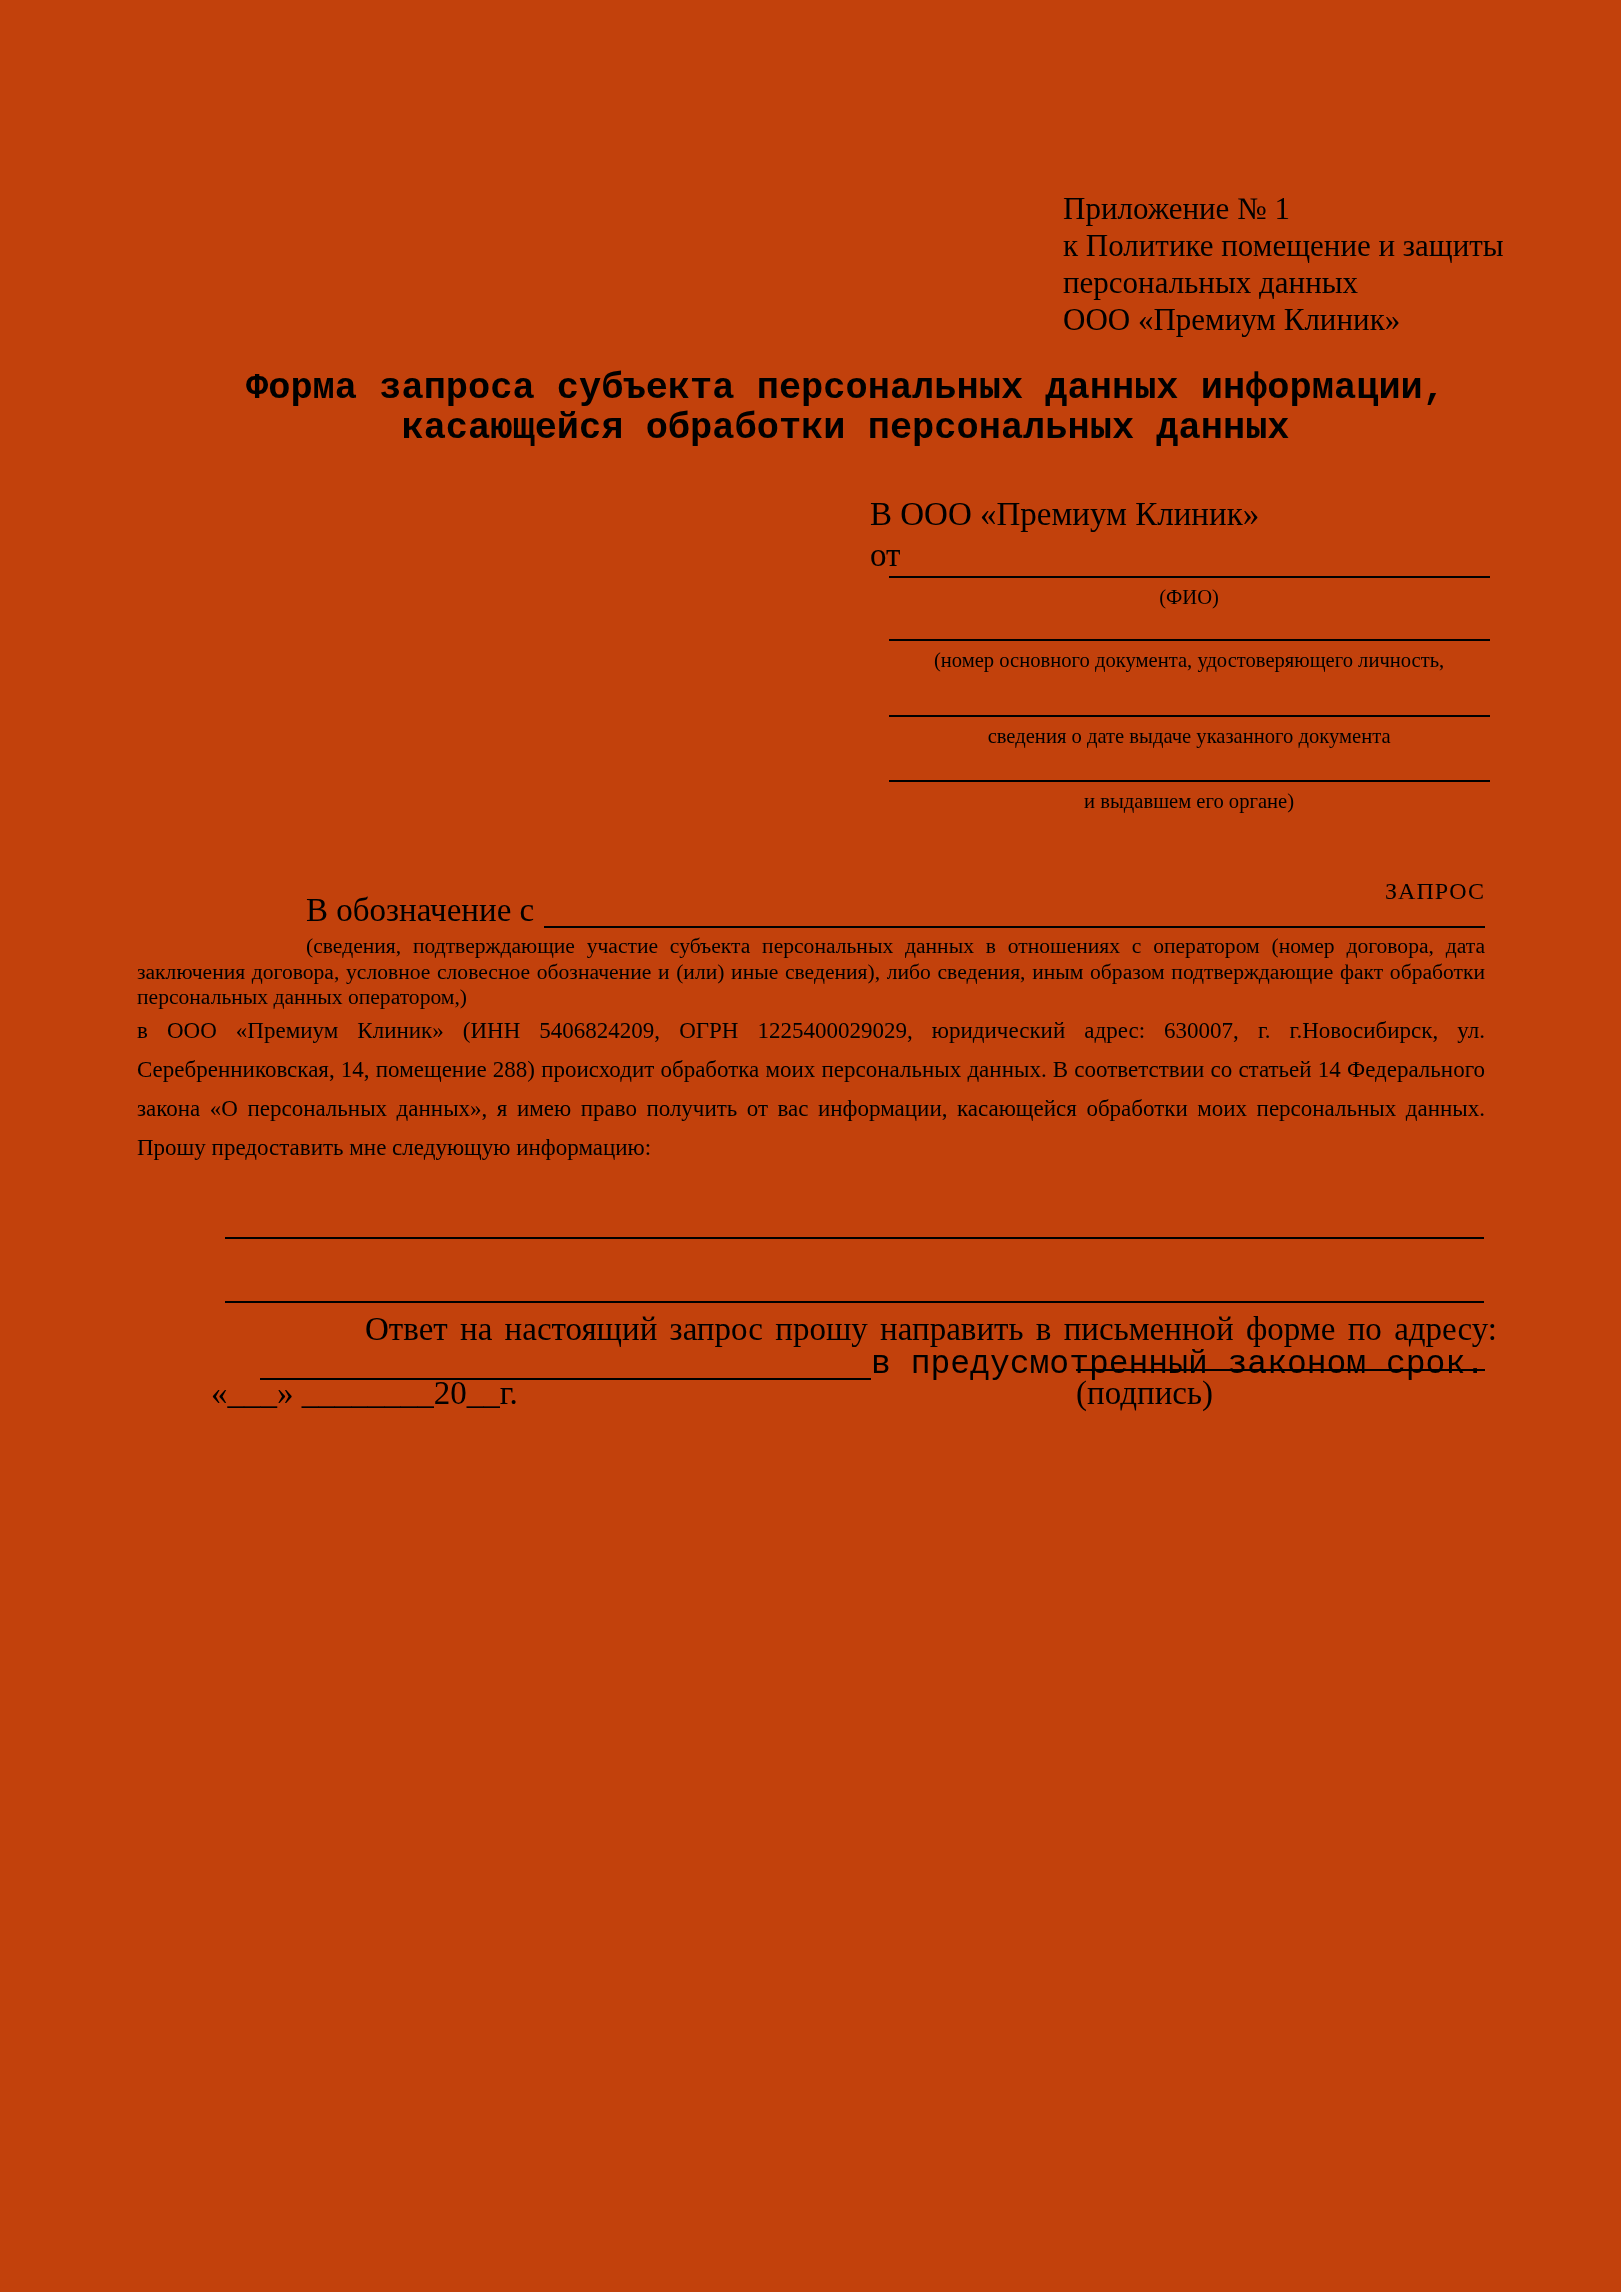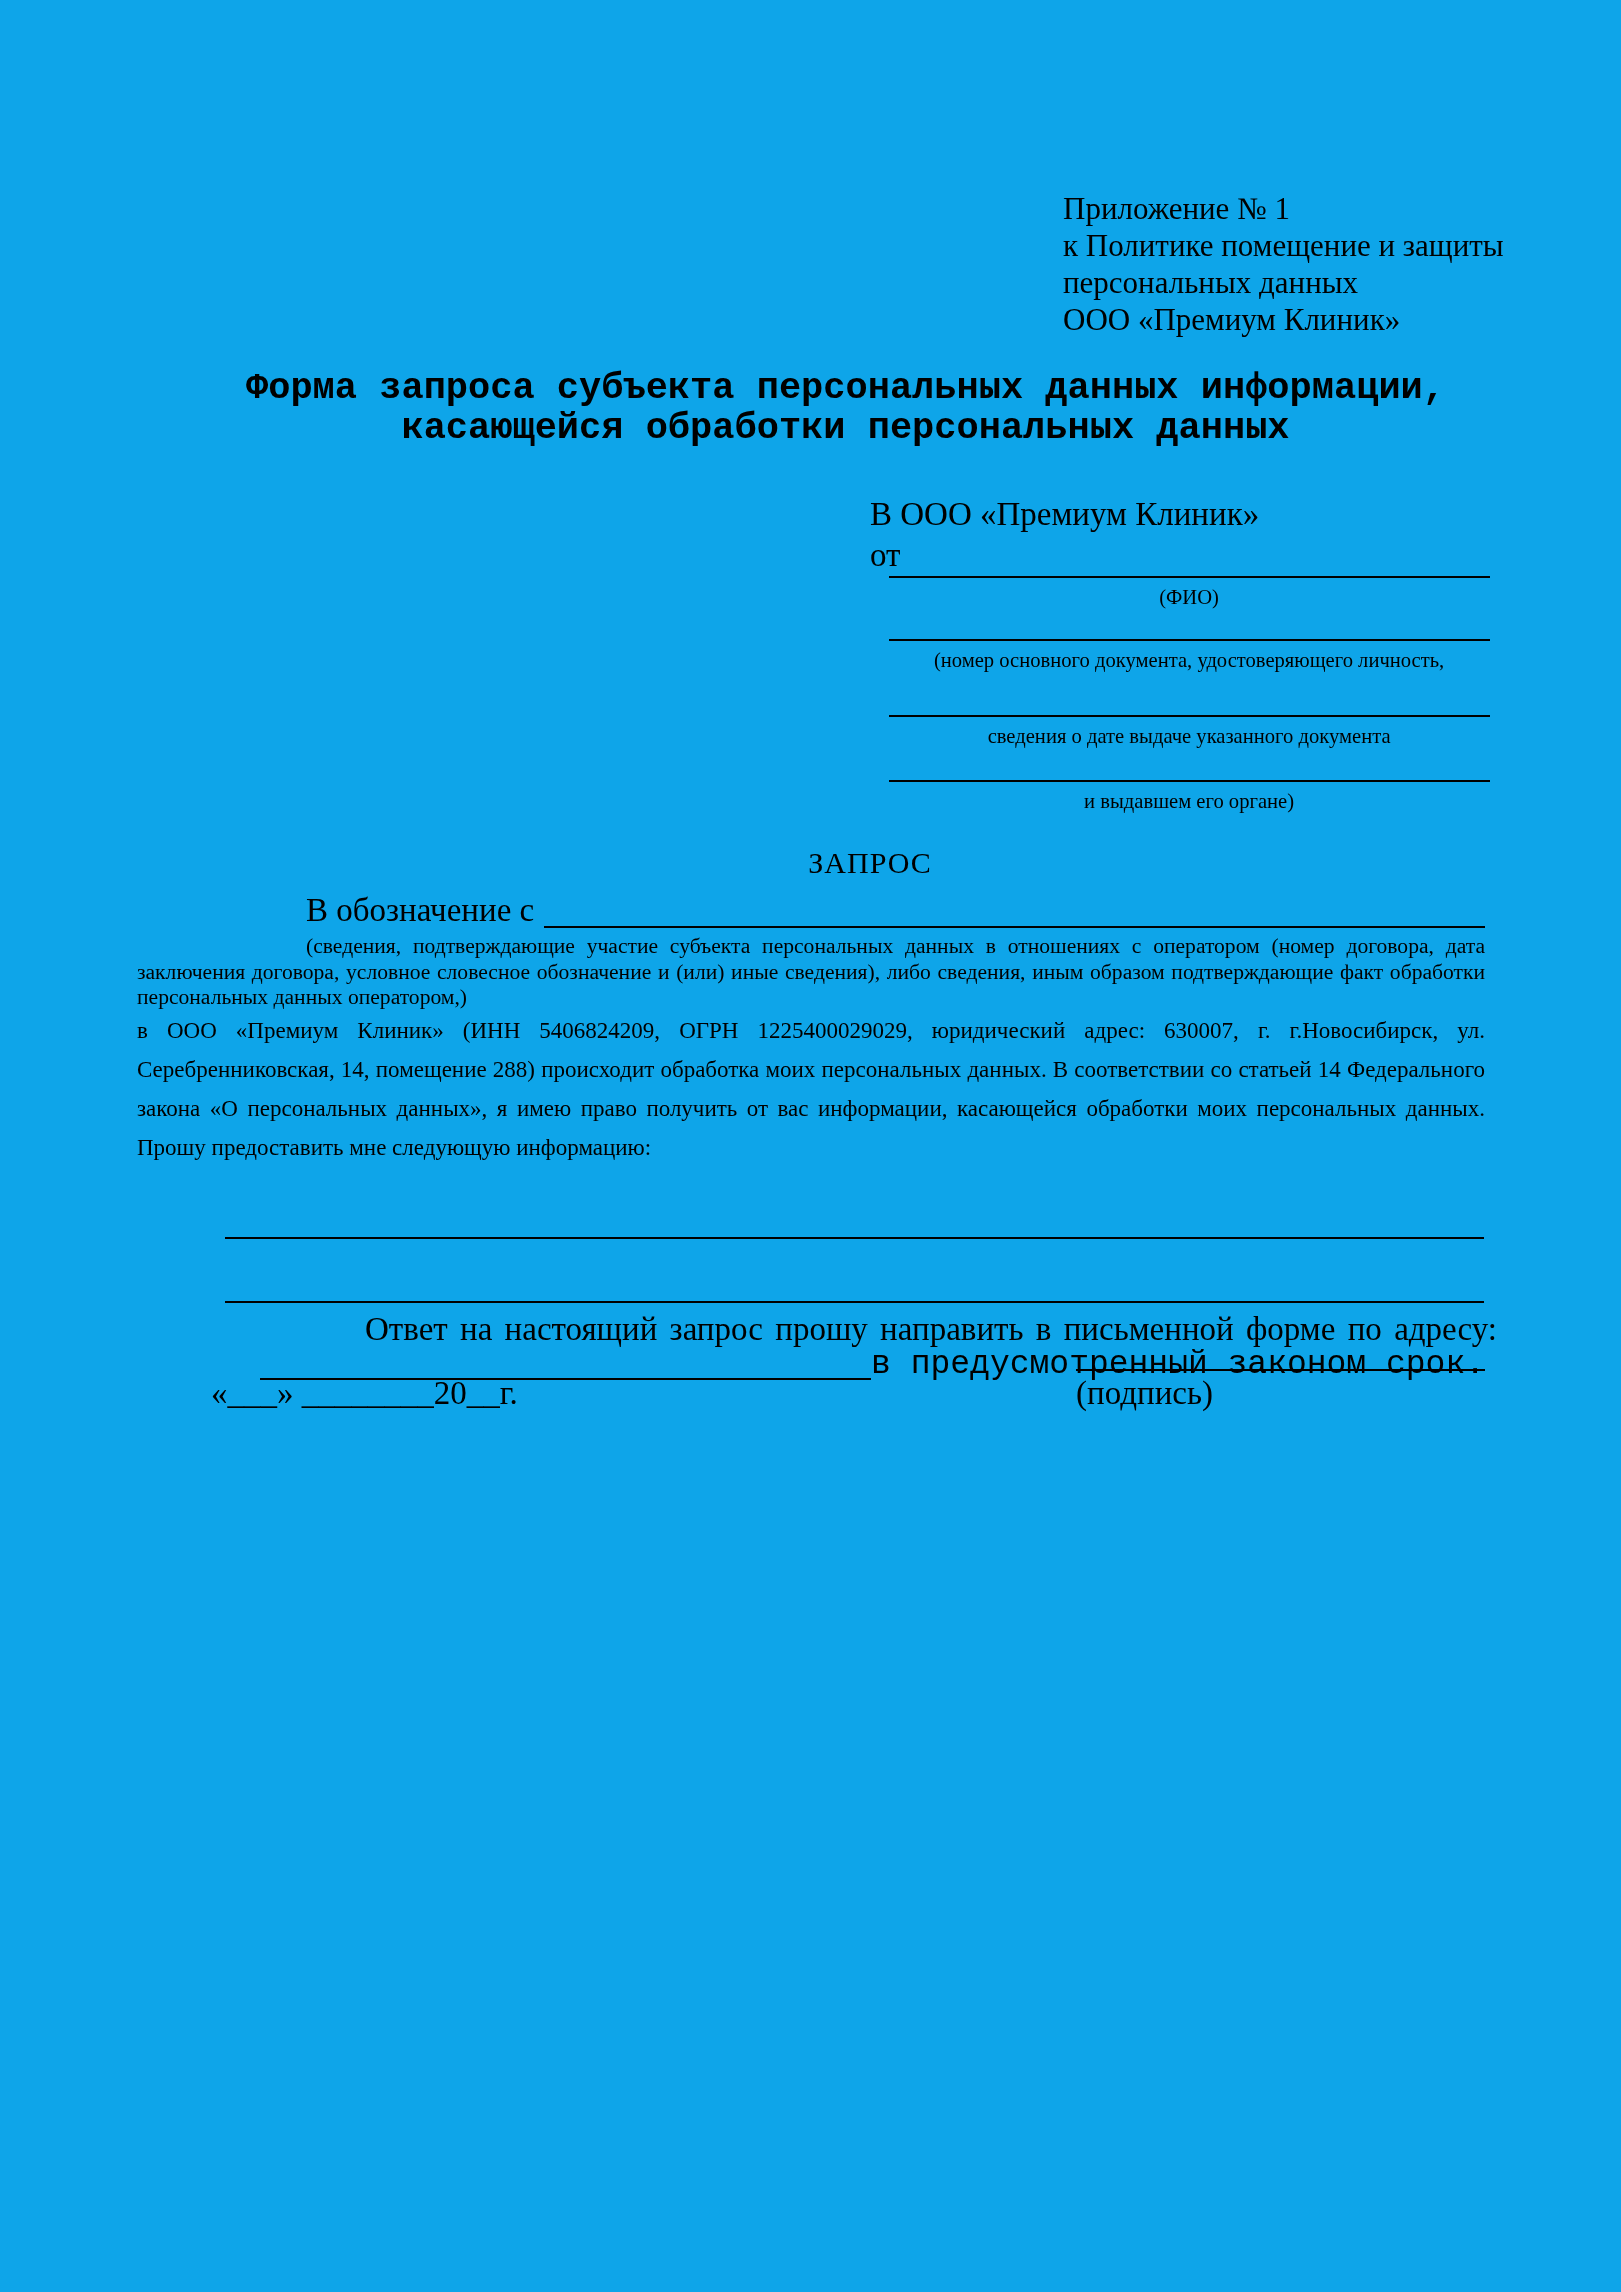--- a/index.html
+++ b/index.html
@@ -4,21 +4,21 @@
 <style>
   html, body {
     margin: 0;
     padding: 0;
     background: #ffffff;
   }
   .page {
     position: relative;
     width: 1621px;
     height: 2293px;
-    background: #0ea5e9;
+    background: #c2410c;
     color: #000000;
     font-family: "Liberation Serif", "DejaVu Serif", serif;
     overflow: hidden;
   }
   
   .appendix {
     position: absolute;
     left: 1063px;
     top: 190px;
     font-size: 31px;
@@ -58,25 +58,25 @@
   .field-caption {
     padding-top: 7.8px;
     font-size: 20.6px;
     line-height: 23.5px;
     text-align: center;
   }
   
   .request-heading {
     position: absolute;
     left: 137px;
-    top: 843px;
-    width: 1348px;
-    text-align: center;
+    top: 872px;
+    width: 1348px;
+    text-align: right;
     text-indent: 118px;
-    font-size: 30px;
+    font-size: 24px;
     line-height: 39px;
     letter-spacing: 1px;
   }
   
   .intro-row {
     position: absolute;
     left: 137px;
     top: 890px;
     width: 1348px;
     height: 41px;

